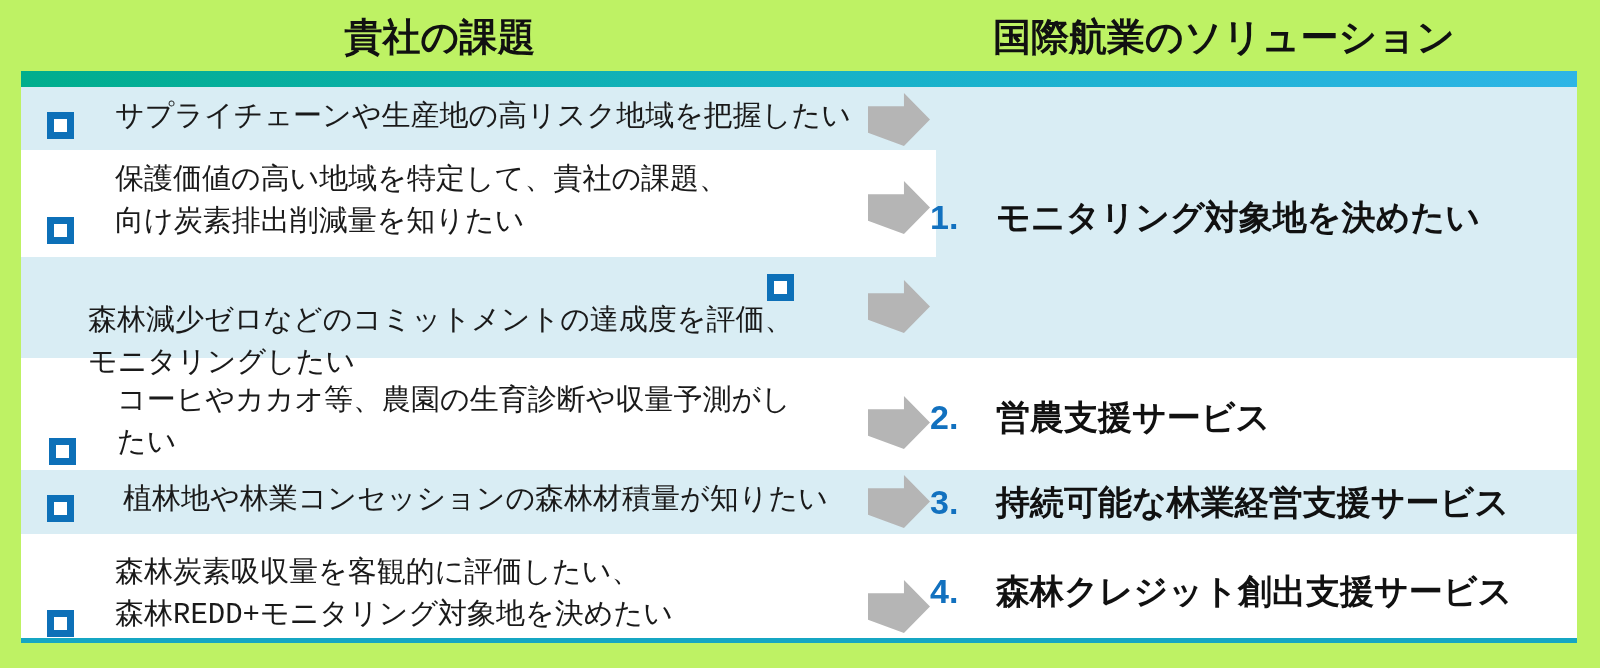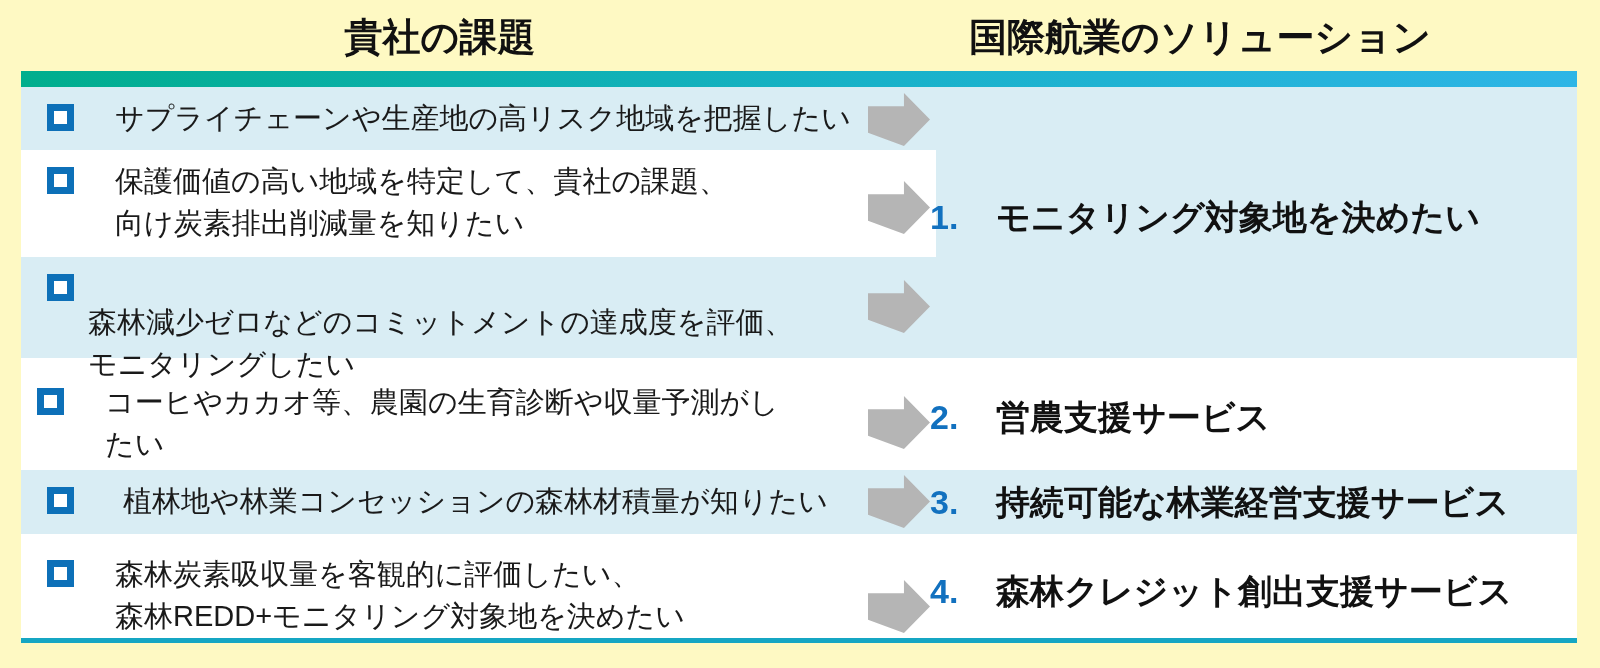--- a/index.html
+++ b/index.html
@@ -5,21 +5,21 @@
   html, body {
     margin: 0;
     padding: 0;
     background: #ffffff;
     font-family: "Liberation Sans", "DejaVu Sans", sans-serif;
   }
   #slide {
     position: relative;
     width: 1600px;
     height: 668px;
-    background: #fef9c3;
+    background: #bef264;
     overflow: hidden;
   }
   .abs { position: absolute; }
   .title {
     position: absolute;
     top: 12px;
     font-size: 38px;
     font-weight: bold;
     color: #111111;
     text-align: center;
@@ -30,21 +30,22 @@
     left: 21px;
     width: 1556px;
   }
   .grad-bar { background: linear-gradient(90deg, #00ae8d 0%, #18b2c9 55%, #2eb5e6 100%); }
   .blue-band { background: #d9edf4; }
   .white-band { background: #ffffff; }
   .divider { background: #15a6c3; }
   .challenge {
     position: absolute;
     display: flex;
-    align-items: flex-start;
+    align-items: flex-end;
+    font-family: Liberation Mono, monospace;
   }
   .checkbox {
     width: 27px;
     height: 27px;
     box-sizing: border-box;
     border: 7px solid #0d70b8;
     background: #ffffff;
     margin-top: 7px;
     flex: 0 0 auto;
   }
@@ -76,21 +77,21 @@
   }
   .solution-number { color: #1271bf; width: 50px; flex: 0 0 auto; }
   .solution-label { color: #111111; margin-left: 16px; }
 </style>
 </head>
 <body>
 
 <div id="slide">
 
   <div class="title" style="left:90px; width:700px;">貴社の課題</div>
-  <div class="title" style="left:900px; width:600px;">国際航業のソリューション</div>
+  <div class="title" style="left:924px; width:600px;">国際航業のソリューション</div>
 
   <div class="band grad-bar" style="top:71px; height:16px;"></div>
   <div class="band blue-band" style="top:87px; height:271px;"></div>
   <div class="abs white-band" style="left:21px; top:150px; width:915px; height:107px;"></div>
   <div class="band white-band" style="top:358px; height:112px;"></div>
   <div class="band blue-band" style="top:470px; height:64px;"></div>
   <div class="band white-band" style="top:534px; height:104px;"></div>
   <div class="band divider" style="top:638px; height:5px;"></div>
 
   <div class="challenge" style="left:47px; top:97px;">
@@ -109,21 +110,21 @@
   </div>
 
   <div class="challenge" style="left:47px; top:267px;flex-direction:column;">
     <div class="checkbox"></div>
     <div class="challenge-text">
       <div>森林減少ゼロなどのコミットメントの達成度を評価、</div>
       <div>モニタリングしたい</div>
     </div>
   </div>
 
-  <div class="challenge" style="left:37px; top:381px;">
+  <div class="challenge" style="left:49px; top:381px;">
     <div class="checkbox"></div>
     <div class="challenge-text">
       <div>コーヒやカカオ等、農園の生育診断や収量予測がし</div>
       <div>たい</div>
     </div>
   </div>
 
   <div class="challenge" style="left:47px; top:480px;gap:8px;">
     <div class="checkbox"></div>
     <div class="challenge-text">

